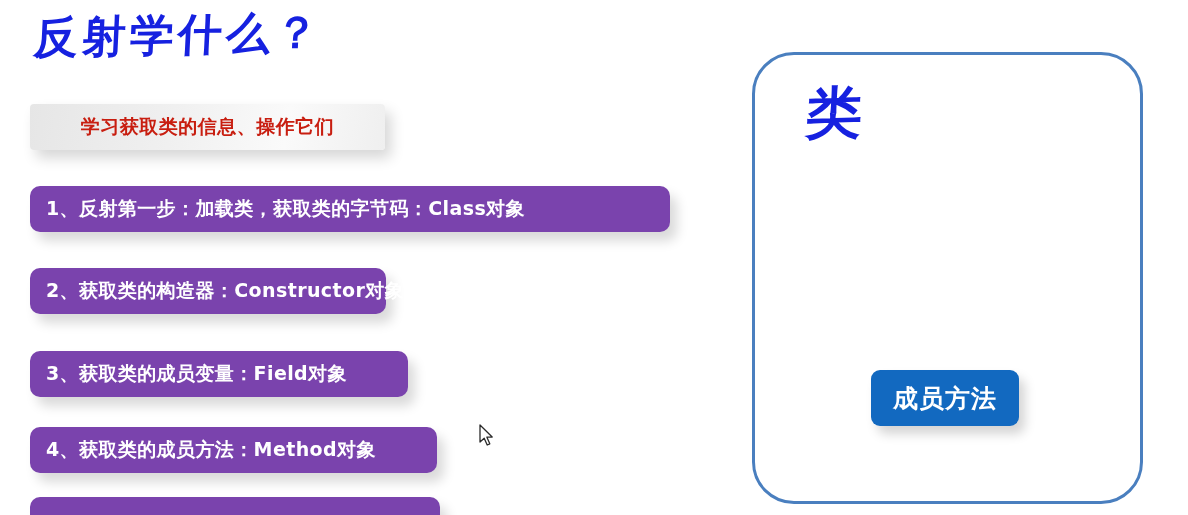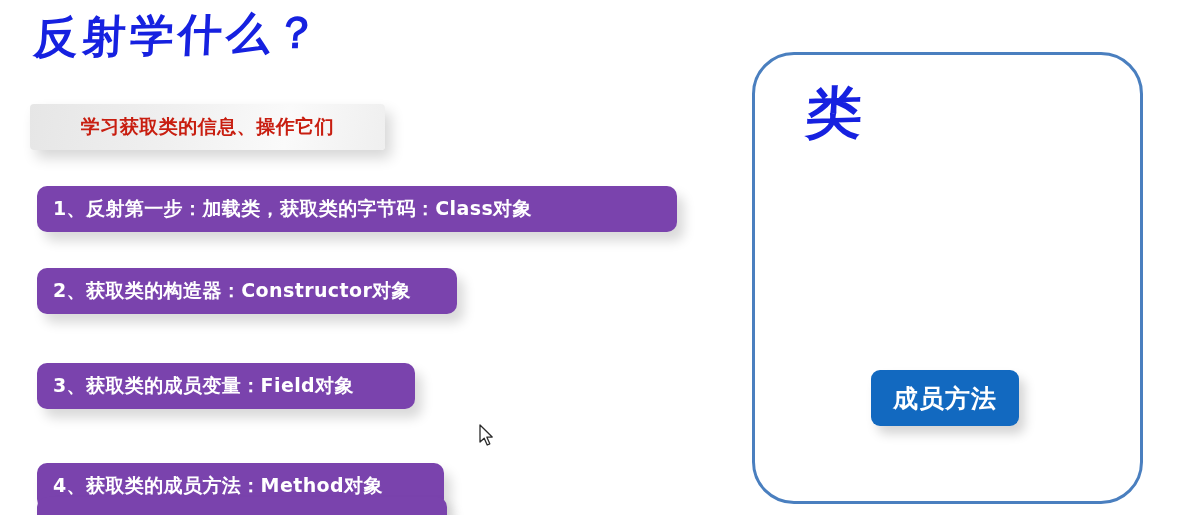--- a/index.html
+++ b/index.html
@@ -55,21 +55,21 @@
     font-size: 19px;
     font-weight: 700;
     letter-spacing: 0.5px;
     white-space: nowrap;
     font-family: "DejaVu Sans", sans-serif;
   }
 
   
   .step-list {
     position: absolute;
-    left: 7px;
+    left: 0;
     top: 0;
     width: 740px;
     height: 515px;
   }
   .step {
     position: absolute;
     left: 30px;
     height: 46px;
     border-radius: 10px;
     background: #7A43AD;
@@ -81,23 +81,23 @@
   }
   .step .txt {
     color: #ffffff;
     font-size: 19px;
     font-weight: 700;
     letter-spacing: 0.4px;
     white-space: nowrap;
     font-family: "DejaVu Sans", sans-serif;
   }
   .step.s1 { top: 186px; width: 640px; }
-  .step.s2 { top: 268px; width: 420px; }
-  .step.s3 { top: 351px; width: 378px; margin-top: 12px; }
-  .step.s4 { top: 427px; width: 407px; margin-top: 36px; }
+  .step.s2 { top: 268px; width: 356px; }
+  .step.s3 { top: 351px; width: 378px; }
+  .step.s4 { top: 427px; width: 407px; }
   
   .step.s5 {
     top: 497px;
     width: 410px;
     height: 46px;
     background: #7A43AD;
   }
 
   
   .class-panel {

